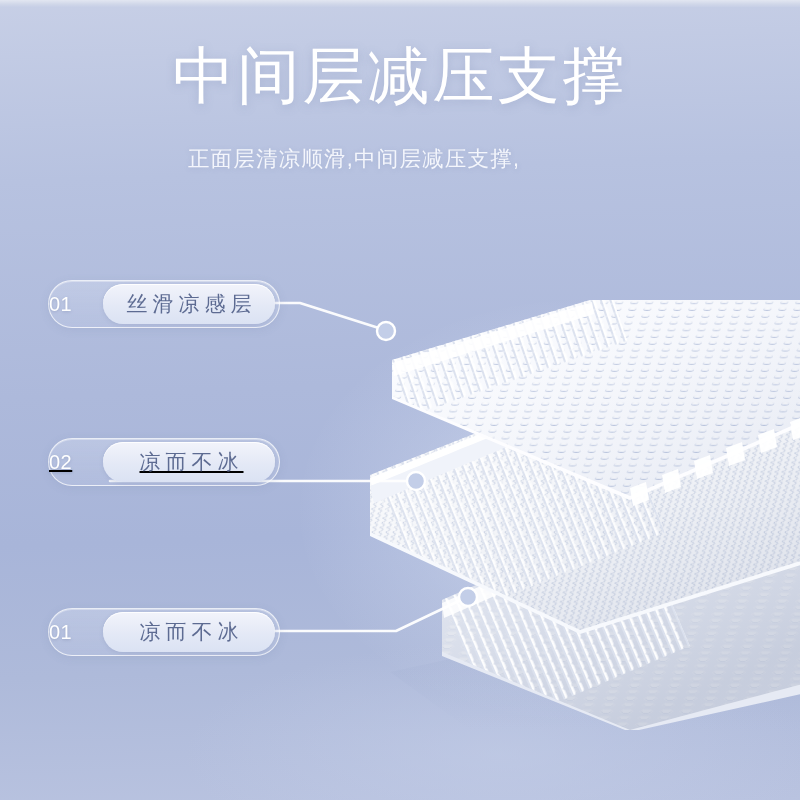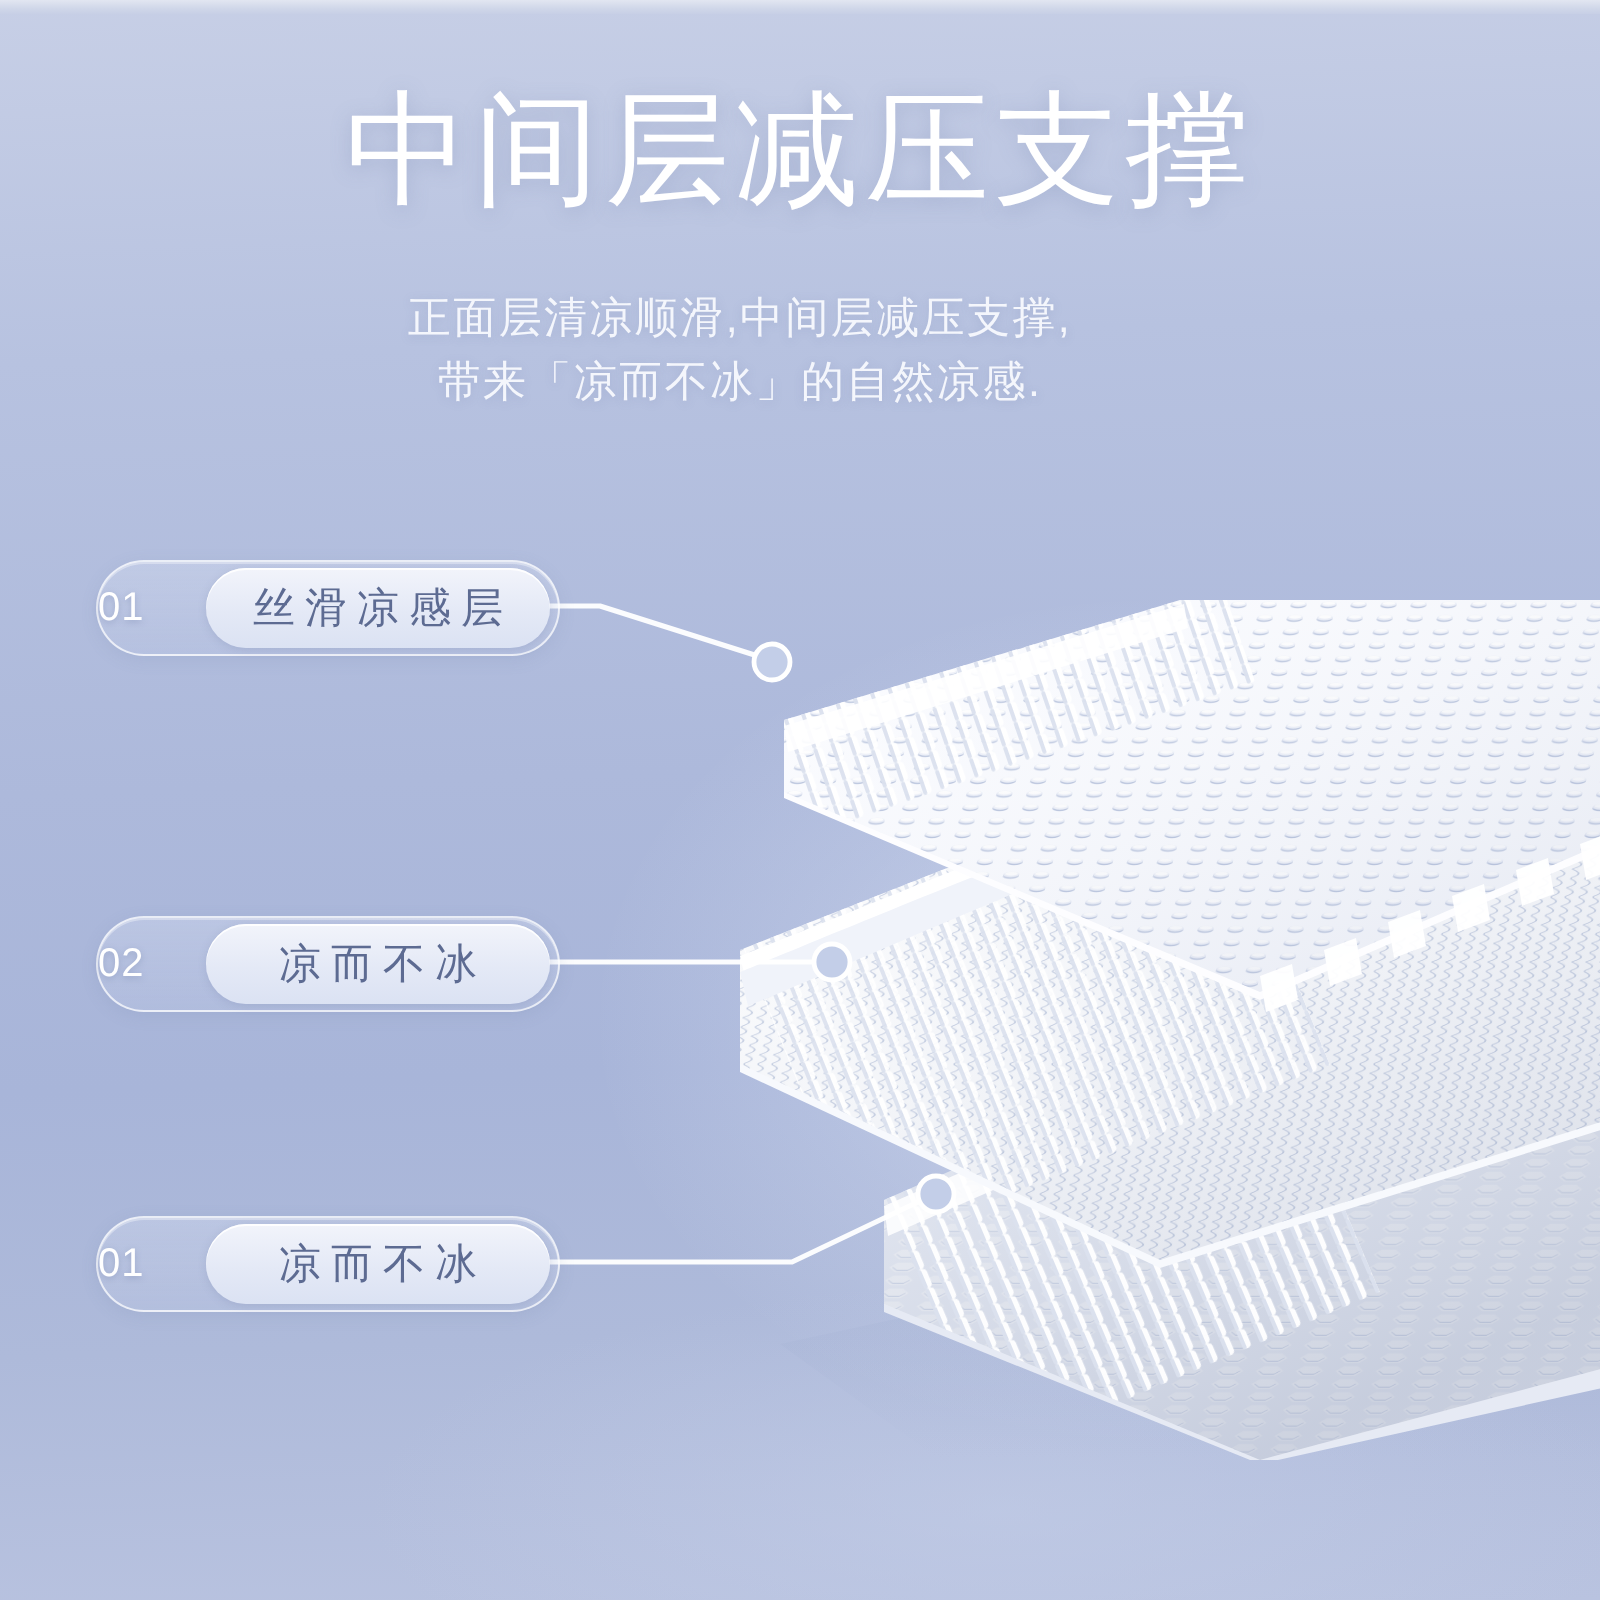--- a/index.html
+++ b/index.html
@@ -55,21 +55,21 @@
     letter-spacing: 3px;
     color: #ffffff;
     font-weight: 500;
     text-shadow: 0 2px 10px rgba(120,134,175,0.35);
     z-index: 20;
     white-space: nowrap;
   }
 
   #subhead {
     position: absolute;
-    left: 16px; top: 143px;
+    left: 0; top: 143px;
     width: 708px;
     text-align: center;
     z-index: 20;
   }
   #subhead .sline {
     display: block;
     font-size: 21.5px;
     line-height: 32px;
     letter-spacing: 1.2px;
     color: #f4f6fc;
@@ -124,21 +124,21 @@
     font-size: 21px;
     letter-spacing: 5px;
     text-indent: 5px;
     color: #5d6b92;
     font-weight: 400;
     white-space: nowrap;
     box-sizing: border-box;
   }
 
   #callout-01 { left: 48px; top: 280px; }
-  #callout-02 { left: 48px; top: 458px; }
+  #callout-02 { left: 48px; top: 438px; text-decoration: underline; }
   #callout-03 { left: 48px; top: 608px; }
 
   
   #leaders {
     position: absolute;
     left: 0; top: 0;
     width: 800px; height: 800px;
     z-index: 24;
     pointer-events: none;
   }
@@ -265,21 +265,20 @@
         </g>
         <polygon points="62,63 262,2 264,14 64,76" fill="#ffffff" opacity="0.9"></polygon>
       </g>
     </svg>
   </div>
 
   <div id="headline">中间层减压支撑</div>
 
   <div id="subhead">
     <span class="sline">正面层清凉顺滑,中间层减压支撑,</span>
-    <span class="sline">带来「凉而不冰」的自然凉感.</span>
   </div>
 
   <svg id="leaders" viewBox="0 0 800 800">
     <g fill="none" stroke="#ffffff" stroke-width="2.6" stroke-linecap="round" stroke-linejoin="round" opacity="0.95">
       <polyline points="110,303 300,303 385,330"></polyline>
       <polyline points="110,481 408,481"></polyline>
       <polyline points="110,631 396,631 461,600"></polyline>
     </g>
     <g>
       <circle cx="386" cy="331" r="9" fill="#c3cee8" stroke="#ffffff" stroke-width="2.4"></circle>

